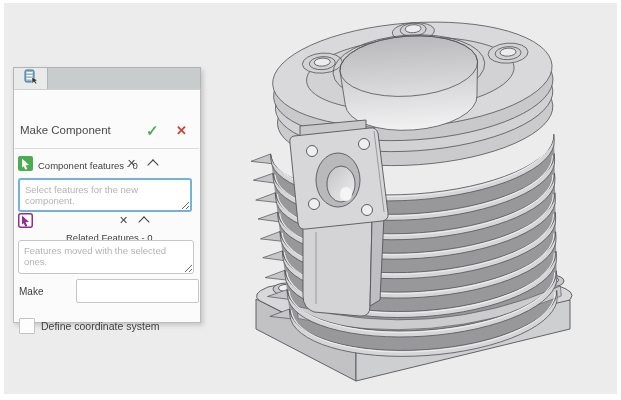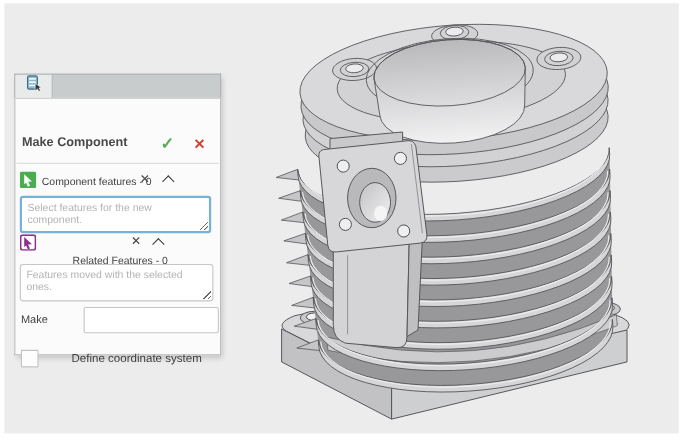--- a/index.html
+++ b/index.html
@@ -6,36 +6,36 @@
   body{width:621px;height:400px;background:#ffffff;font-family:"Liberation Sans",sans-serif;overflow:hidden;}
   .frame{position:relative;width:621px;height:400px;background:#ffffff;}
   .viewport{position:absolute;left:4px;top:3px;width:613px;height:391px;background:#ececec;}
   svg.model{position:absolute;left:0;top:0;pointer-events:none;}
 
   
   .panel{position:absolute;left:9px;top:64px;width:188px;height:255px;box-shadow:2px 3px 5px rgba(0,0,0,0.18);}
   .tabstrip{position:absolute;left:0;top:0;width:186px;height:21px;background:#c8cccc;border:1px solid #b0b4b4;border-bottom:none;}
   .tab{position:absolute;left:0;top:0;width:33px;height:21px;background:#e9ebeb;border-right:1px solid #b0b4b4;display:flex;align-items:center;justify-content:center;}
   .panel-body{position:absolute;left:0;top:22px;width:186px;height:232px;background:#fbfbfb;border:1px solid #bdbdbd;border-top:1px solid #d0d0d0;}
-  .p-title{position:absolute;left:6px;top:34px;font-size:11.5px;color:#4a4a4a;font-weight:bold;}
+  .p-title{position:absolute;left:6px;top:34px;font-size:11.5px;color:#4a4a4a;}
   .p-check{position:absolute;left:132px;top:33px;font-size:15px;font-weight:bold;color:#54ab57;cursor:pointer;line-height:1;}
   .p-cross{position:absolute;left:162px;top:34px;font-size:13px;font-weight:bold;color:#cd4335;cursor:pointer;line-height:1;}
   .p-divider{position:absolute;left:1px;top:58px;width:184px;height:1px;background:#dcdcdc;}
   .sec-icon{position:absolute;width:15px;height:15px;}
   .sec-label{position:absolute;font-size:9.5px;color:#3f3f3f;white-space:nowrap;}
   .row-x{position:absolute;font-size:11px;color:#4a4a4a;line-height:1;cursor:pointer;}
   .chev{position:absolute;width:7px;height:7px;border-left:1.7px solid #3a3a3a;border-top:1.7px solid #3a3a3a;transform:rotate(45deg);cursor:pointer;}
   textarea.selbox{position:absolute;font-family:"Liberation Sans",sans-serif;font-size:9.5px;color:#555;
       background:#ffffff;border:1px solid #c6c6c6;border-radius:3px;padding:4px 5px;resize:both;outline:none;}
   textarea.selbox::placeholder{color:#b3b3b3;}
   textarea.selbox.active{border:2px solid #74b2d8;}
   .name-label{position:absolute;left:5px;top:196px;font-size:10px;color:#3f3f3f;}
   .name-input{position:absolute;left:62px;top:189px;width:113px;height:20px;border:1px solid #c6c6c6;border-radius:2px;background:#fff;outline:none;font-family:"Liberation Sans",sans-serif;font-size:10px;padding:1px 4px;}
   .cb{position:absolute;left:5px;top:228px;width:14px;height:14px;border:1px solid #c3c3c3;background:#fdfdfd;border-radius:1px;cursor:pointer;}
-  .cb-label{position:absolute;left:27px;top:230px;font-size:10.5px;color:#3f3f3f;margin-left:24px;}
+  .cb-label{position:absolute;left:27px;top:230px;font-size:10.5px;color:#3f3f3f;}
 </style>
 </head>
 <body>
 
 <div class="frame">
   <div class="viewport">
 
     <svg class="model" width="613" height="391" viewBox="4 3 613 391">
       <defs>
         <linearGradient id="boreG" x1="0" y1="0" x2="0" y2="1">

